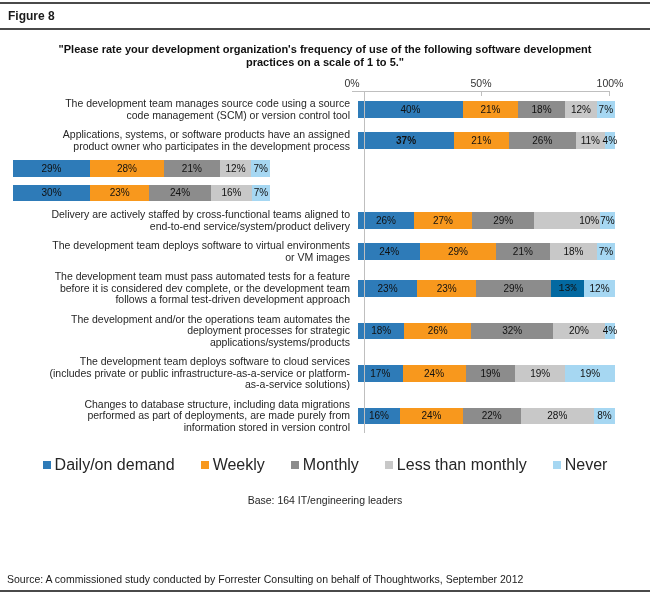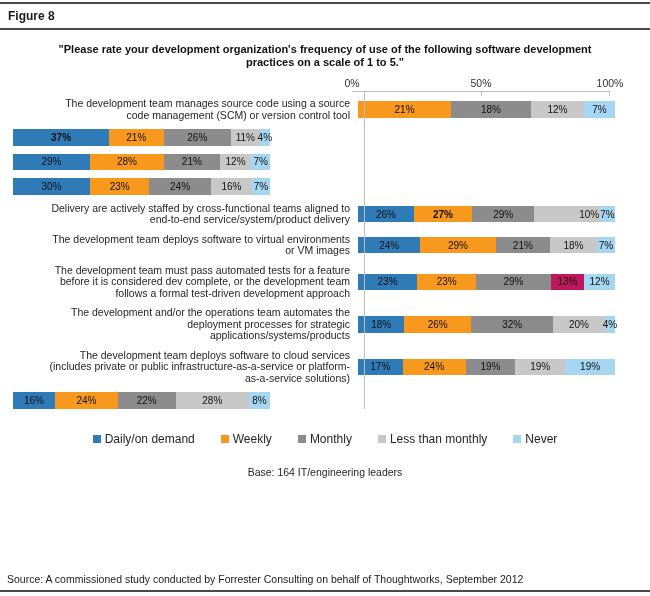--- a/index.html
+++ b/index.html
@@ -35,21 +35,21 @@
   .row-label {
     width: 345px; padding-right: 7px; text-align: right;
     font-size: 10.5px; line-height: 11.5px; color: #262626; white-space: pre-line;
   }
   .row-bar { width: 257px; height: 16.5px; display: flex; margin-left: 1px; }
   .seg {
     display: flex; align-items: center; justify-content: center;
     font-size: 10px; color: #111; white-space: nowrap; min-width: 0; overflow: visible;
   }
   .legend { display: flex; justify-content: center; align-items: center; gap: 26px; margin-top: 23px; }
-  .legend-item { display: flex; align-items: center; gap: 4px; font-size: 12px; color: #262626; }
+  .legend-item { display: flex; align-items: center; gap: 4px; font-size: 16px; color: #262626; }
   .swatch { width: 8px; height: 8px; flex: 0 0 8px; }
   .base-note { text-align: center; font-size: 10.5px; color: #262626; margin-top: 20px; }
   .footer { position: absolute; left: 0; right: 0; bottom: 4px; }
   .source { font-size: 10.5px; color: #1a1a1a; padding: 0 8px 5px 7px; }
 </style>
 </head>
 <body>
 
 <div class="header">
   <div class="rule"></div>
@@ -71,27 +71,30 @@
   <div class="axis-tick" style="left:257px;"></div>
 </div>
 
 <div class="chart-body">
   <div class="zero-line"></div>
   <div id="chart-rows">
       <div class="row">
         <div class="row-label">The development team manages source code using a source
 code management (SCM) or version control tool</div>
         <div class="row-bar">
+          <div class="seg" style="flex-grow: 40; flex-basis: 0px; background: rgb(46, 123, 184);">40%</div>
           <div class="seg" style="flex-grow: 21; flex-basis: 0px; background: rgb(248, 152, 29);">21%</div>
           <div class="seg" style="flex-grow: 18; flex-basis: 0px; background: rgb(140, 140, 140);">18%</div>
           <div class="seg" style="flex-grow: 12; flex-basis: 0px; background: rgb(200, 200, 200);">12%</div>
           <div class="seg" style="flex-grow: 7; flex-basis: 0px; background: rgb(166, 215, 242);">7%</div>
         </div>
       </div>
       <div class="row">
+        <div class="row-label">Applications, systems, or software products have an assigned
+product owner who participates in the development process</div>
         <div class="row-bar">
           <div class="seg" style="flex-grow: 37; flex-basis: 0px; background: rgb(46, 123, 184); font-weight: bold;">37%</div>
           <div class="seg" style="flex-grow: 21; flex-basis: 0px; background: rgb(248, 152, 29);">21%</div>
           <div class="seg" style="flex-grow: 26; flex-basis: 0px; background: rgb(140, 140, 140);">26%</div>
           <div class="seg" style="flex-grow: 11; flex-basis: 0px; background: rgb(200, 200, 200);">11%</div>
           <div class="seg" style="flex-grow: 4; flex-basis: 0px; background: rgb(166, 215, 242);">4%</div>
         </div>
       </div>
       <div class="row">
         <div class="row-bar">
@@ -109,21 +112,21 @@
           <div class="seg" style="flex-grow: 24; flex-basis: 0px; background: rgb(140, 140, 140);">24%</div>
           <div class="seg" style="flex-grow: 16; flex-basis: 0px; background: rgb(200, 200, 200);">16%</div>
           <div class="seg" style="flex-grow: 7; flex-basis: 0px; background: rgb(166, 215, 242);">7%</div>
         </div>
       </div>
       <div class="row">
         <div class="row-label">Delivery are actively staffed by cross-functional teams aligned to
 end-to-end service/system/product delivery</div>
         <div class="row-bar">
           <div class="seg" style="flex-grow: 26; flex-basis: 0px; background: rgb(46, 123, 184);">26%</div>
-          <div class="seg" style="flex-grow: 27; flex-basis: 0px; background: rgb(248, 152, 29); font-weight: bold;">27%</div>
+          <div class="seg" style="flex-grow: 27; flex-basis: 0px; background: rgb(248, 152, 29);">27%</div>
           <div class="seg" style="flex-grow: 29; flex-basis: 0px; background: rgb(140, 140, 140);">29%</div>
           <div class="seg" style="flex-grow: 10; flex-basis: 0px; background: rgb(200, 200, 200); padding-left: 44px;">10%</div>
           <div class="seg" style="flex-grow: 7; flex-basis: 0px; background: rgb(166, 215, 242);">7%</div>
         </div>
       </div>
       <div class="row">
         <div class="row-label">The development team deploys software to virtual environments
 or VM images</div>
         <div class="row-bar">
           <div class="seg" style="flex-grow: 24; flex-basis: 0px; background: rgb(46, 123, 184);">24%</div>
@@ -134,21 +137,21 @@
         </div>
       </div>
       <div class="row">
         <div class="row-label">The development team must pass automated tests for a feature
 before it is considered dev complete, or the development team
 follows a formal test-driven development approach</div>
         <div class="row-bar">
           <div class="seg" style="flex-grow: 23; flex-basis: 0px; background: rgb(46, 123, 184);">23%</div>
           <div class="seg" style="flex-grow: 23; flex-basis: 0px; background: rgb(248, 152, 29);">23%</div>
           <div class="seg" style="flex-grow: 29; flex-basis: 0px; background: rgb(140, 140, 140);">29%</div>
-          <div class="seg" style="flex-grow: 13; flex-basis: 0px; background: #be185d;">13%</div>
+          <div class="seg" style="flex-grow: 13; flex-basis: 0px; background: #0369a1; font-family: Liberation Mono, monospace;">13%</div>
           <div class="seg" style="flex-grow: 12; flex-basis: 0px; background: rgb(166, 215, 242);">12%</div>
         </div>
       </div>
       <div class="row">
         <div class="row-label">The development and/or the operations team automates the
 deployment processes for strategic
 applications/systems/products</div>
         <div class="row-bar">
           <div class="seg" style="flex-grow: 18; flex-basis: 0px; background: rgb(46, 123, 184);">18%</div>
           <div class="seg" style="flex-grow: 26; flex-basis: 0px; background: rgb(248, 152, 29);">26%</div>
@@ -163,20 +166,23 @@
 as-a-service solutions)</div>
         <div class="row-bar">
           <div class="seg" style="flex-grow: 17; flex-basis: 0px; background: rgb(46, 123, 184);">17%</div>
           <div class="seg" style="flex-grow: 24; flex-basis: 0px; background: rgb(248, 152, 29);">24%</div>
           <div class="seg" style="flex-grow: 19; flex-basis: 0px; background: rgb(140, 140, 140);">19%</div>
           <div class="seg" style="flex-grow: 19; flex-basis: 0px; background: rgb(200, 200, 200);">19%</div>
           <div class="seg" style="flex-grow: 19; flex-basis: 0px; background: rgb(166, 215, 242);">19%</div>
         </div>
       </div>
       <div class="row">
+        <div class="row-label">Changes to database structure, including data migrations
+performed as part of deployments, are made purely from
+information stored in version control</div>
         <div class="row-bar">
           <div class="seg" style="flex-grow: 16; flex-basis: 0px; background: rgb(46, 123, 184);">16%</div>
           <div class="seg" style="flex-grow: 24; flex-basis: 0px; background: rgb(248, 152, 29);">24%</div>
           <div class="seg" style="flex-grow: 22; flex-basis: 0px; background: rgb(140, 140, 140);">22%</div>
           <div class="seg" style="flex-grow: 28; flex-basis: 0px; background: rgb(200, 200, 200);">28%</div>
           <div class="seg" style="flex-grow: 8; flex-basis: 0px; background: rgb(166, 215, 242);">8%</div>
         </div>
       </div>
     </div>
 </div>

